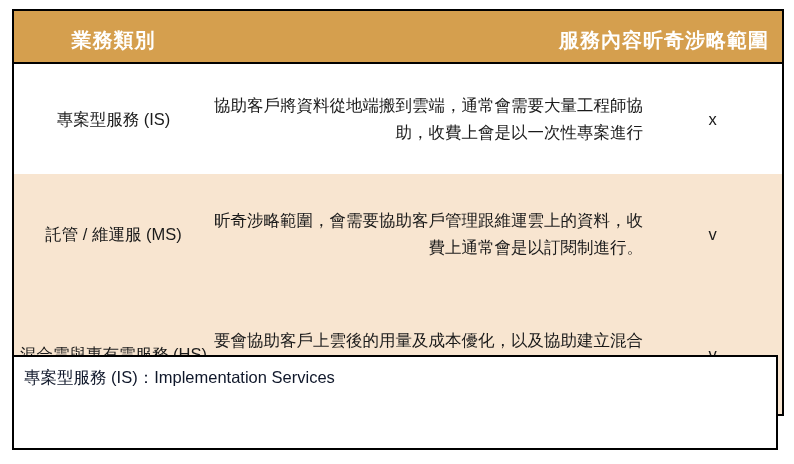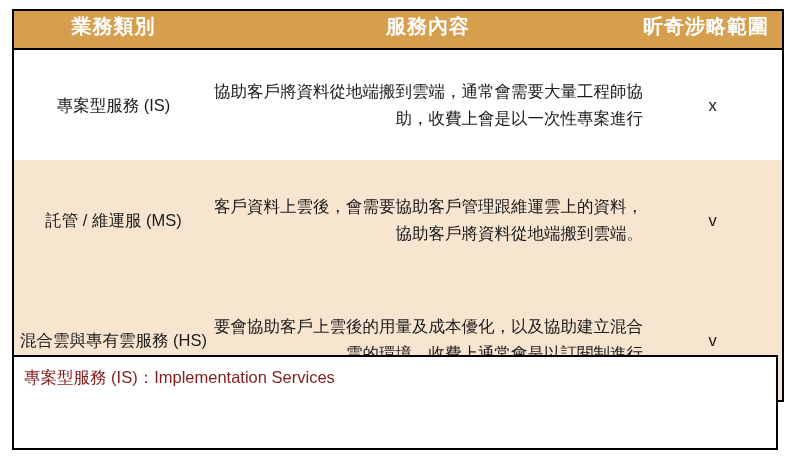--- a/index.html
+++ b/index.html
@@ -37,29 +37,29 @@
   .svc-table col.c1 { width: 200px; }
   .svc-table col.c2 { width: 430px; }
   .svc-table col.c3 { width: 140px; }
 
   .svc-table thead th {
     background: #d59f4e;
     color: #ffffff;
     font-weight: bold;
     font-size: 20px;
     letter-spacing: 1px;
-    padding: 0 0 7px 0;
+    padding: 14px 0 7px 0;
     height: 30px;
     border: none;
     border-bottom: 2px solid #000000;
     text-align: center;
     vertical-align: middle;
   }
   .svc-table thead th.h1 { text-align: center; }
-  .svc-table thead th.h2 { text-align: center; }
+  .svc-table thead th.h2 { text-align: right; }
   .svc-table thead th.h3 { text-align: left; padding-right: 8px; }
 
   .svc-table tbody td {
     border: none;
     vertical-align: middle;
     font-size: 16.5px;
     line-height: 1.62;
     color: #1a1a1a;
     padding: 10px 0;
   }
@@ -93,21 +93,21 @@
     width: 766px;
     height: 95px;
     box-sizing: border-box;
     border: 2px solid #000000;
     background: #ffffff;
     padding: 7px 0 0 10px;
   }
   .legend-line {
     font-size: 16.5px;
     line-height: 27px;
-    color: #7f1d1d;
+    color: #0f172a;
     white-space: nowrap;
   }
 </style>
 </head>
 <body>
 
 <div class="page">
 
   <table class="svc-table">
     <colgroup>
@@ -123,21 +123,21 @@
       </tr>
     </thead>
     <tbody>
       <tr class="row-white">
         <td class="cat">專案型服務 (IS)</td>
         <td class="desc">協助客戶將資料從地端搬到雲端，通常會需要大量工程師協助，收費上會是以一次性專案進行</td>
         <td class="scope">x</td>
       </tr>
       <tr class="row-peach">
         <td class="cat">託管 / 維運服 (MS)</td>
-        <td class="desc">客戶資料上雲後，會需要協助客戶管理跟維運雲上的資料，協助客戶將資料從地端搬到雲端。</td>
+        <td class="desc">昕奇涉略範圍，會需要協助客戶管理跟維運雲上的資料，收費上通常會是以訂閱制進行。</td>
         <td class="scope">v</td>
       </tr>
       <tr class="row-peach">
         <td class="cat">混合雲與專有雲服務 (HS)</td>
         <td class="desc">要會協助客戶上雲後的用量及成本優化，以及協助建立混合雲的環境，收費上通常會是以訂閱制進行</td>
         <td class="scope">v</td>
       </tr>
     </tbody>
   </table>
 

